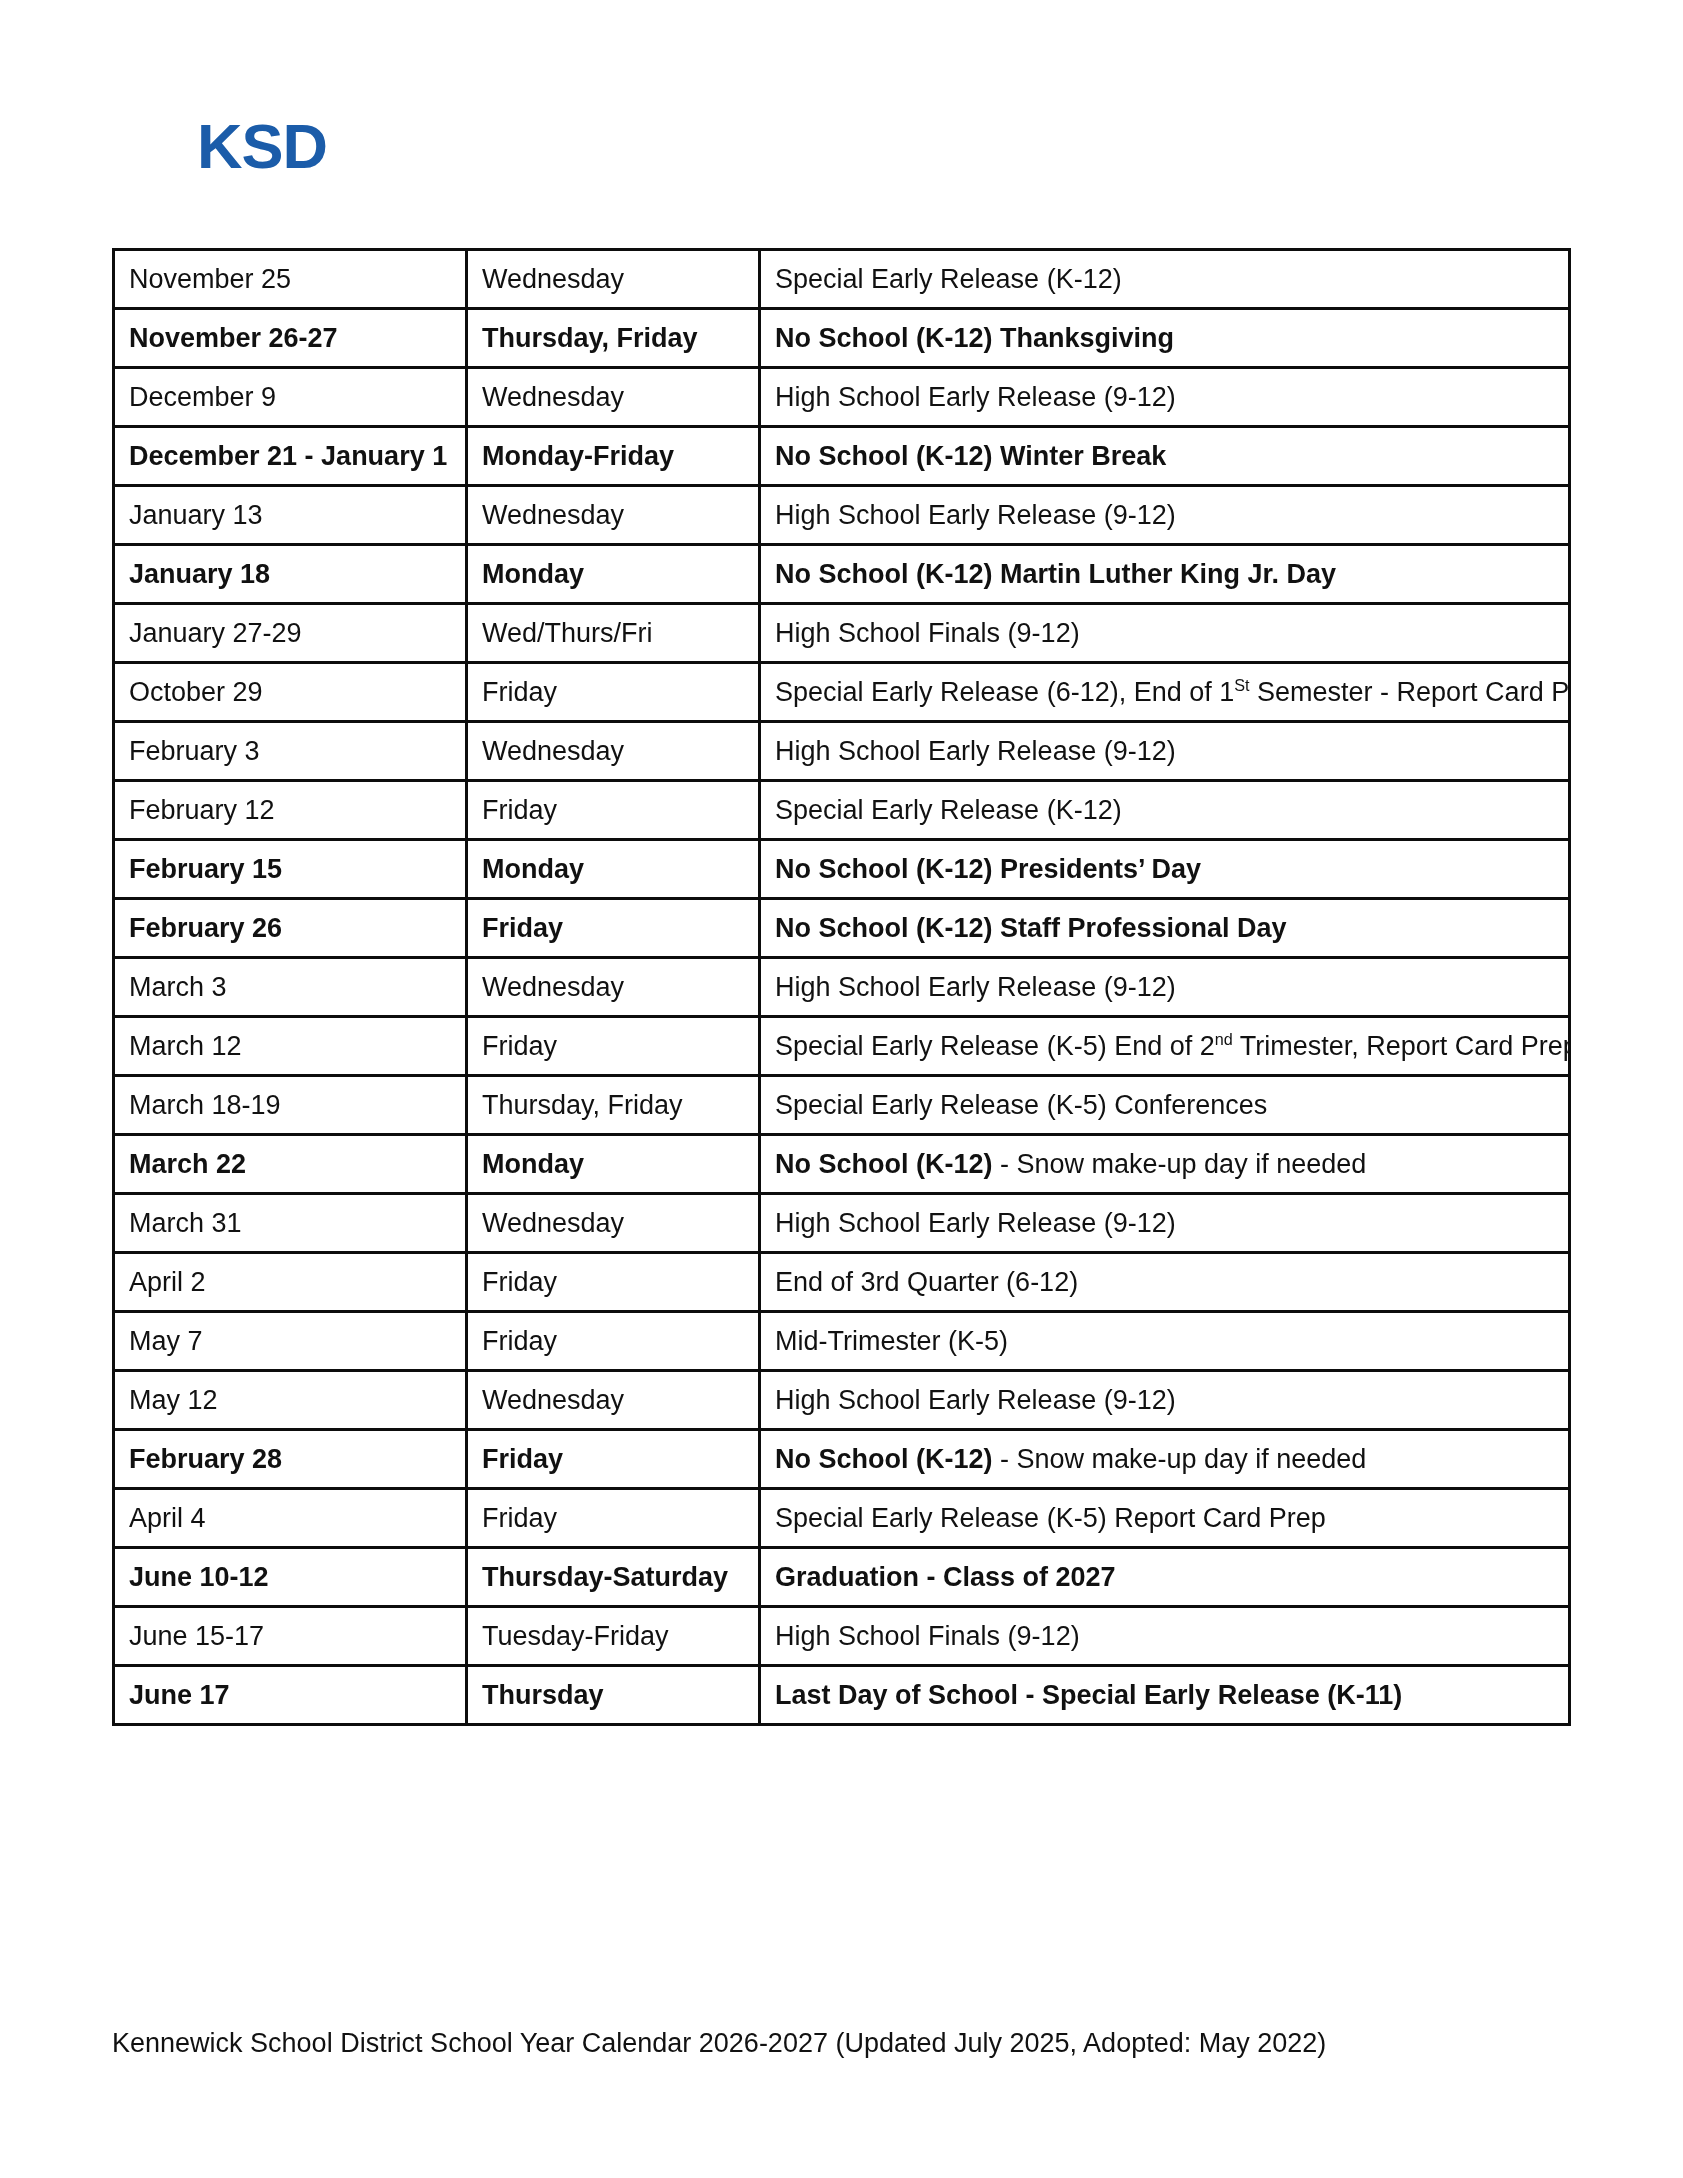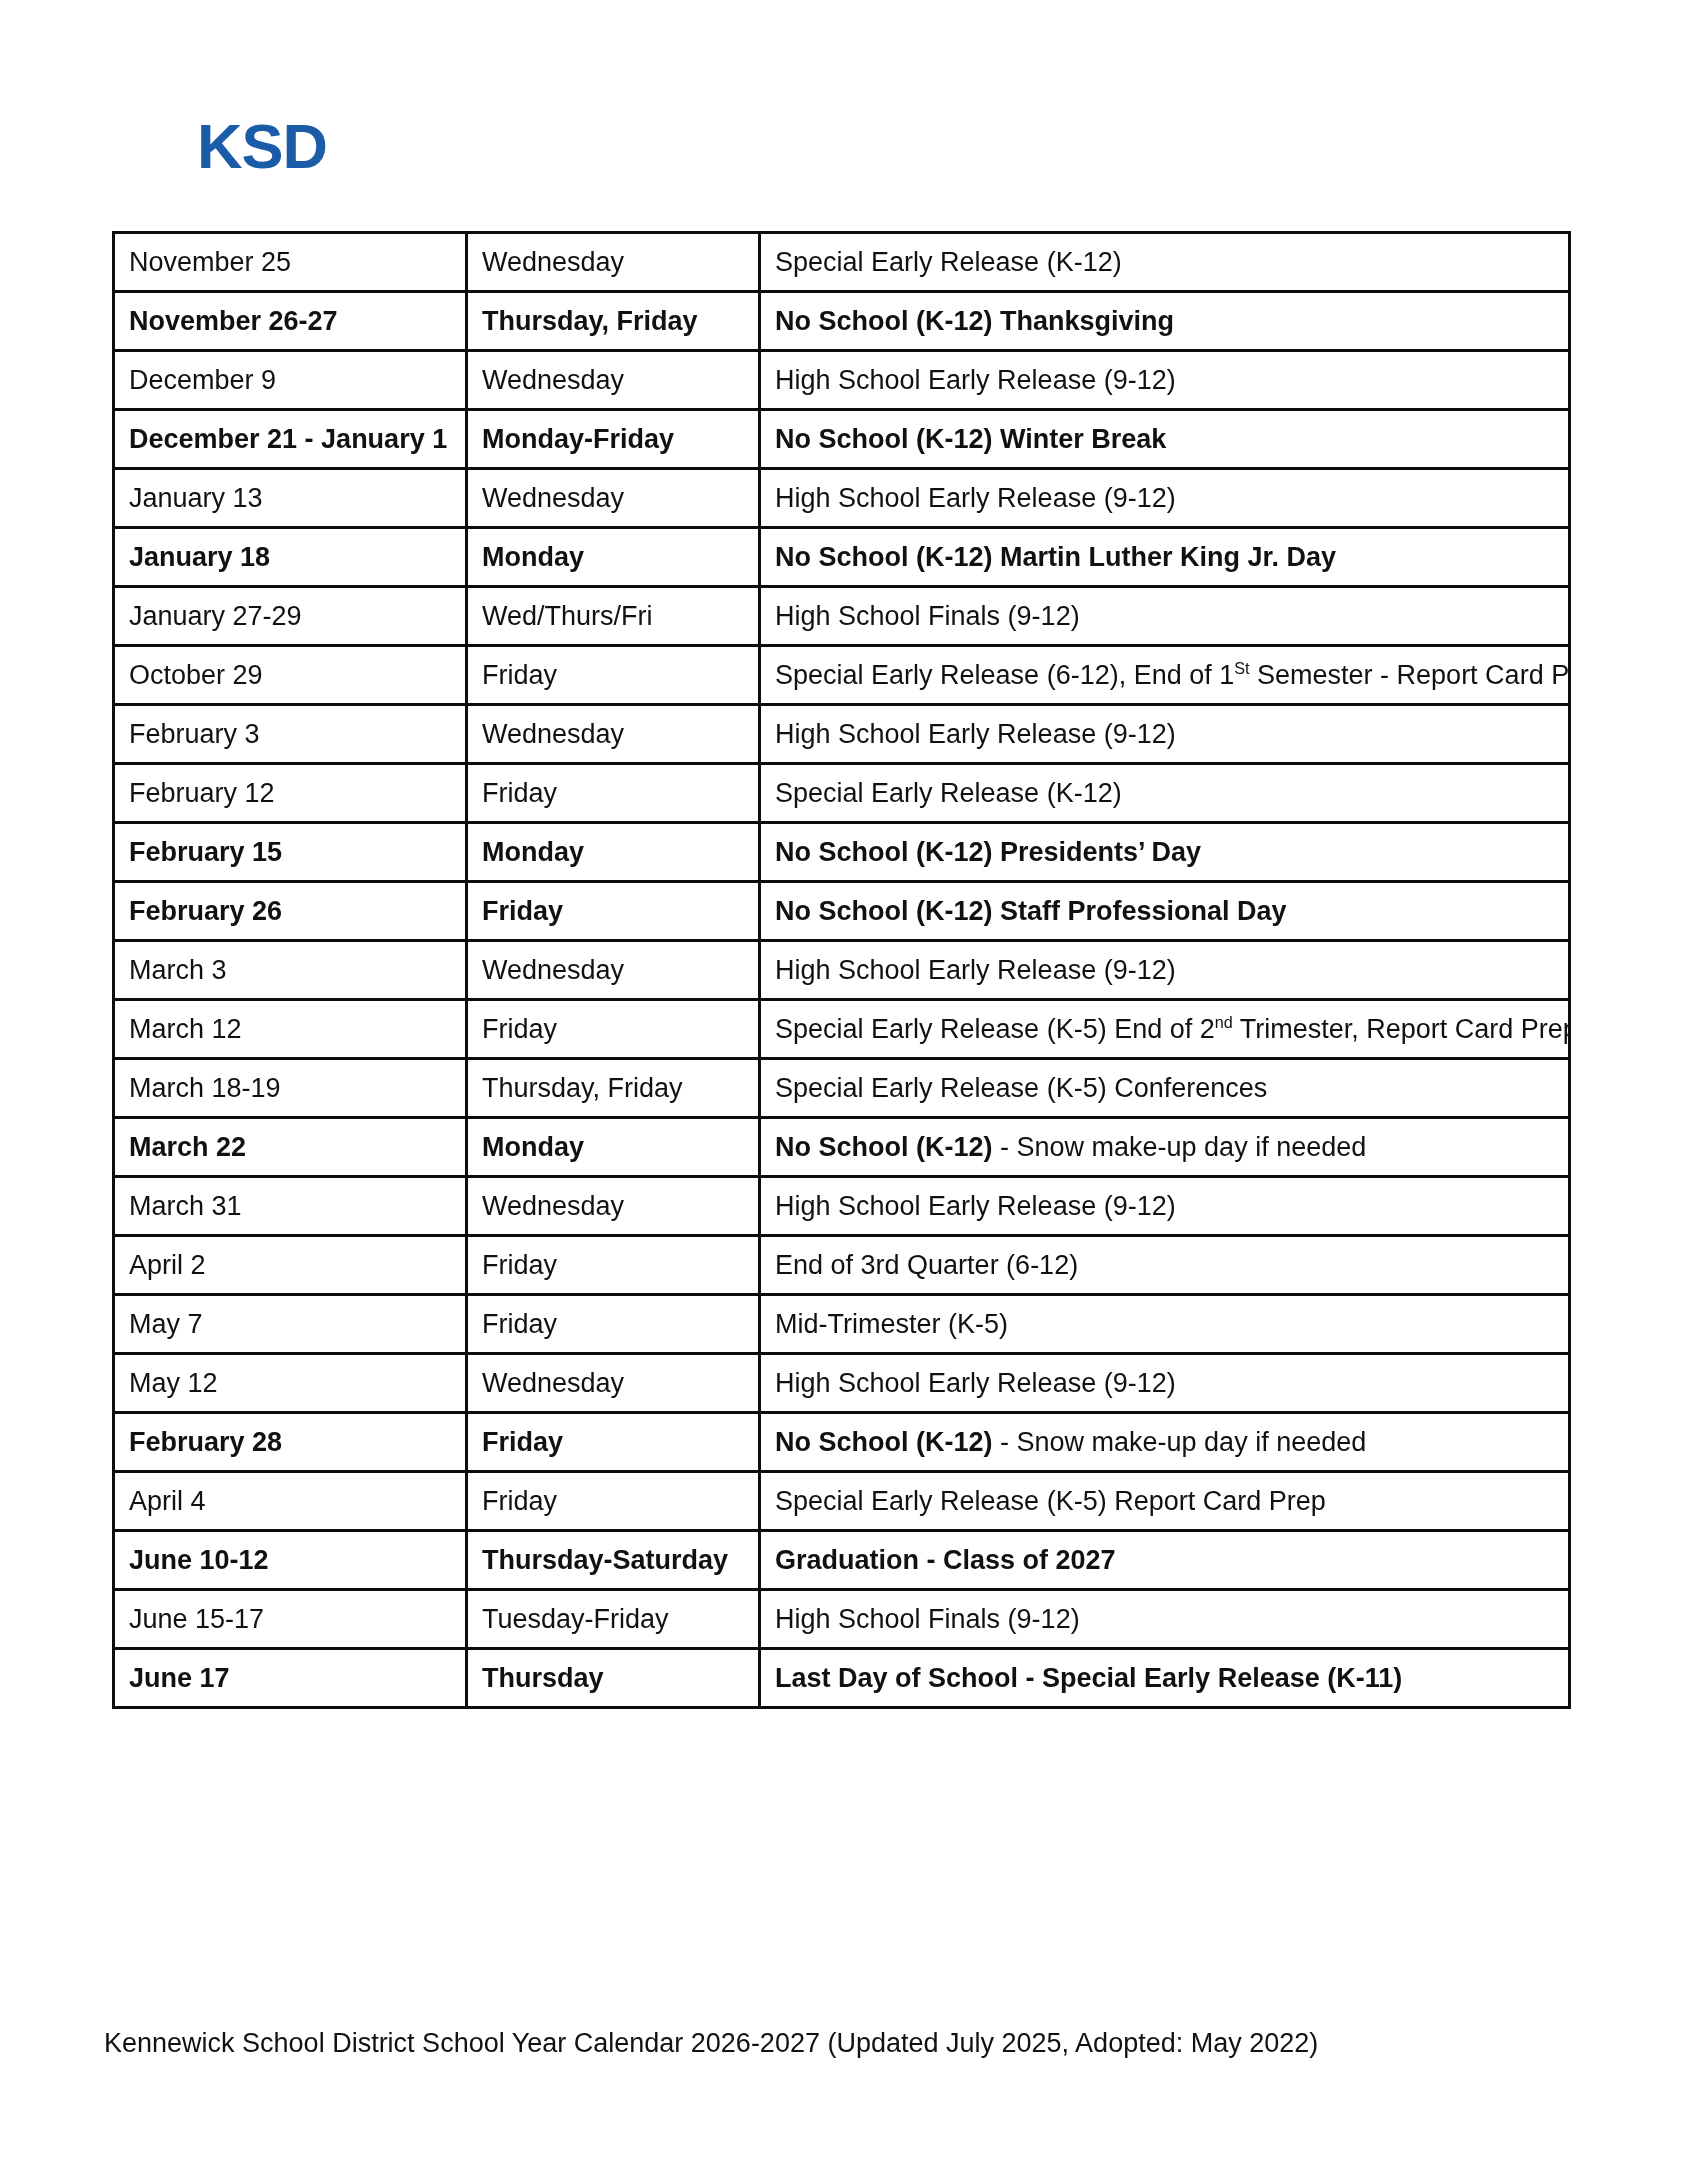--- a/index.html
+++ b/index.html
@@ -21,21 +21,21 @@
     font-size: 63px;
     line-height: 1;
     font-weight: 800;
     letter-spacing: -1px;
     color: #1b5ca9;
     margin-left: 39px;
   }
   table.calendar {
     position: absolute;
     left: 112px;
-    top: 231px;
+    top: 248px;
     width: 1456px;
     border-collapse: collapse;
     table-layout: fixed;
   }
   table.calendar td {
     border: 3px solid #0d0d0d;
     height: 56px;
     font-size: 27px;
     padding: 0 8px 0 14px;
     vertical-align: middle;
@@ -45,21 +45,21 @@
   col.c-date { width: 353px; }
   col.c-day  { width: 293px; }
   col.c-event{ width: 810px; }
   .b { font-weight: bold; }
   td sup {
     font-size: 60%;
     line-height: 0;
   }
   .footer {
     position: absolute;
-    left: 104px;
+    left: 112px;
     top: 2028px;
     font-size: 27px;
     color: #111111;
   }
 </style>
 </head>
 <body>
 
 <div class="logo">KSD</div>
 

